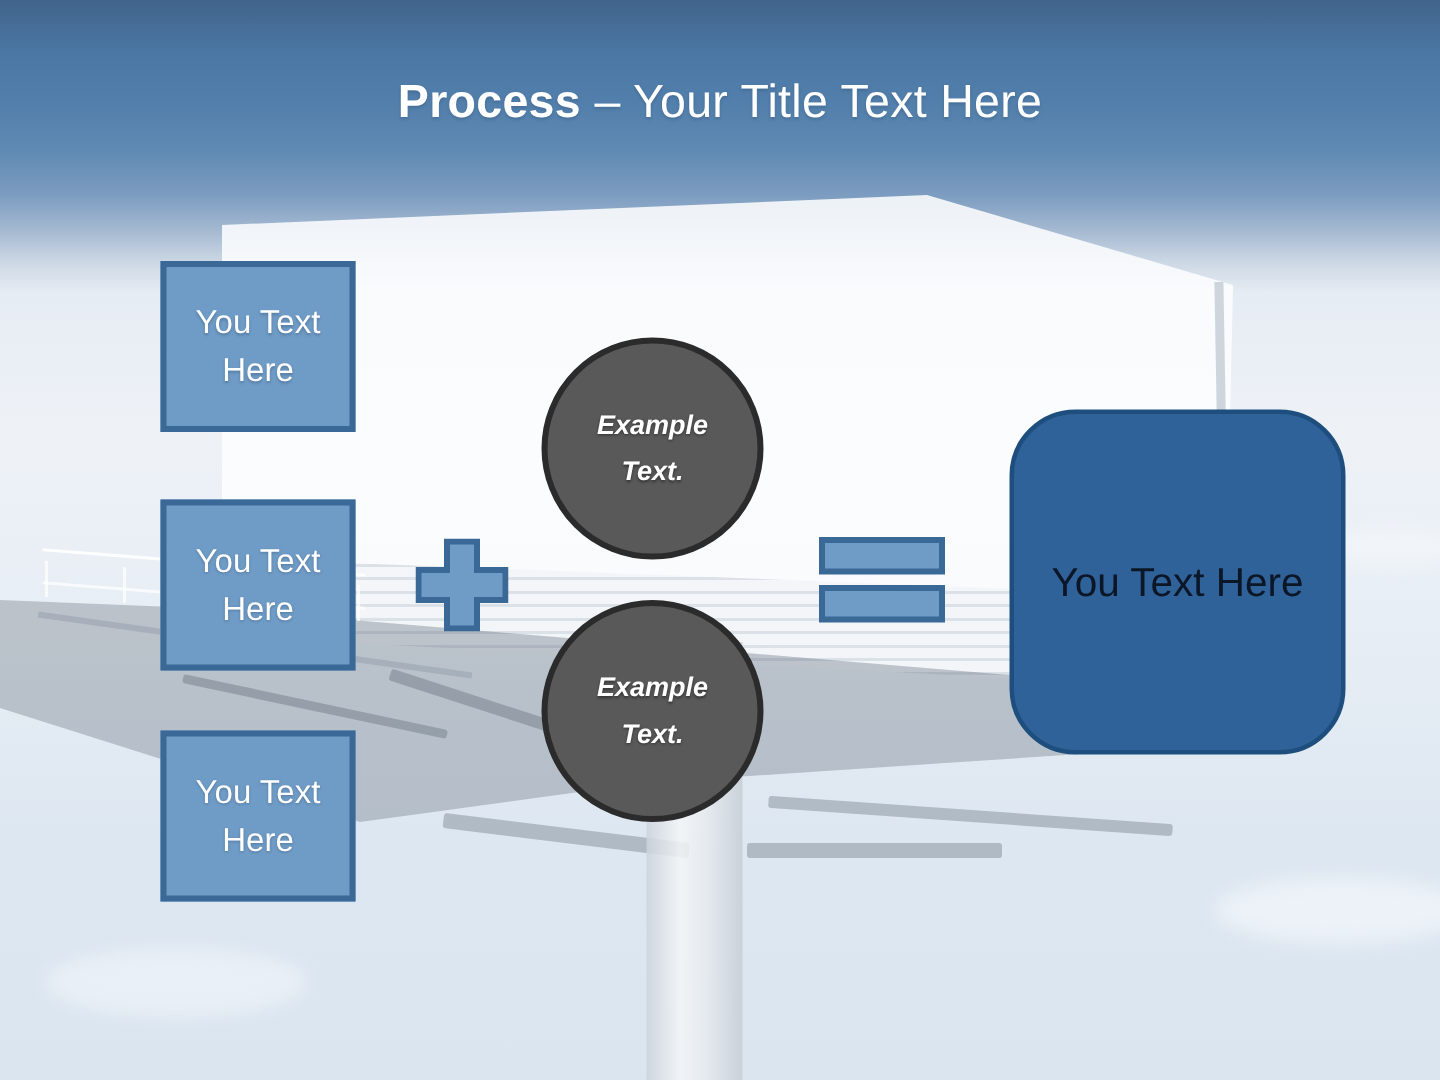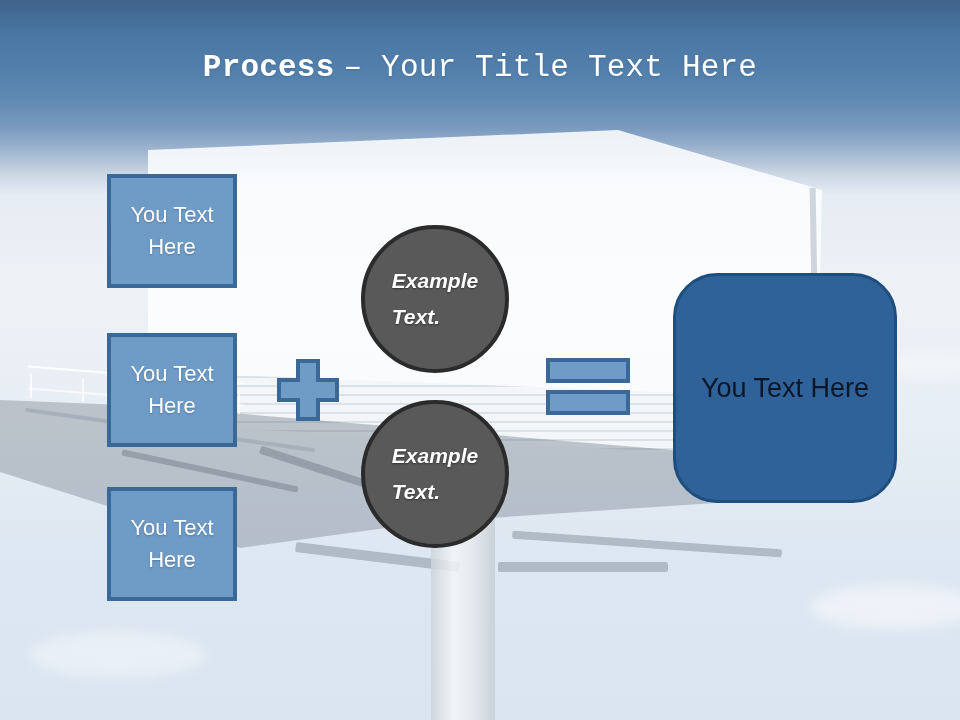--- a/index.html
+++ b/index.html
@@ -36,36 +36,36 @@
   .pole{left:431px;top:428px;width:64px;height:292px;opacity:.85;
     background:linear-gradient(90deg,#ccd3da,#f4f6f8 35%,#e7ebef 62%,#c6ced5);}
   .cloud{background:rgba(255,255,255,.85);border-radius:50%;filter:blur(6px);}
   .c1{left:810px;top:585px;width:170px;height:44px;opacity:.55;}
   .c2{left:700px;top:460px;width:115px;height:30px;opacity:.45;}
   .c3{left:30px;top:632px;width:175px;height:46px;opacity:.45;}
   .c4{left:880px;top:352px;width:95px;height:26px;opacity:.4;}
 
   
   .title{left:0;top:50px;width:960px;text-align:center;color:#ffffff;
-    font-size:31px;letter-spacing:.2px;text-shadow:0 1px 2px rgba(30,60,90,.25);font-family:Liberation Mono, monospace;}
+    font-size:31px;letter-spacing:.2px;text-shadow:0 1px 2px rgba(30,60,90,.25);}
   .title .em{font-weight:700;}
   .title .rest{font-weight:400;margin-left:9px;}
 
   
   .small-box{width:130px;height:114px;box-sizing:border-box;left:107px;
     background:#6f9cc6;border:4px solid #3a6897;
     display:flex;align-items:center;justify-content:center;text-align:center;
     color:#ffffff;font-size:22px;line-height:1.45;
     text-shadow:0 1px 2px rgba(20,40,70,.3);padding:0 6px;}
   .b1{top:174px;} .b2{top:333px;} .b3{top:487px;}
 
   .circle{width:148px;height:148px;box-sizing:border-box;left:361px;border-radius:50%;
     background:#595959;border:4px solid #2b2b2b;
-    display:flex;align-items:center;justify-content:center;text-align:left;
-    color:#ffffff;font-size:21px;font-weight:700;font-style:italic;line-height:1.7;
+    display:flex;align-items:center;justify-content:center;text-align:center;
+    color:#ffffff;font-size:18px;font-weight:700;font-style:italic;line-height:1.7;
     text-shadow:0 1px 2px rgba(0,0,0,.45);padding:0 28px;}
   .cc1{top:225px;} .cc2{top:400px;}
 
   .op-svg{display:block;}
   .plus-wrap{left:277px;top:359px;}
   .eq-wrap{left:546px;top:358px;}
 
   .result-box{left:673px;top:273px;width:224px;height:230px;box-sizing:border-box;
     background:#30629a;border:3px solid #1d4e7d;border-radius:44px;
     display:flex;align-items:center;justify-content:center;text-align:center;

